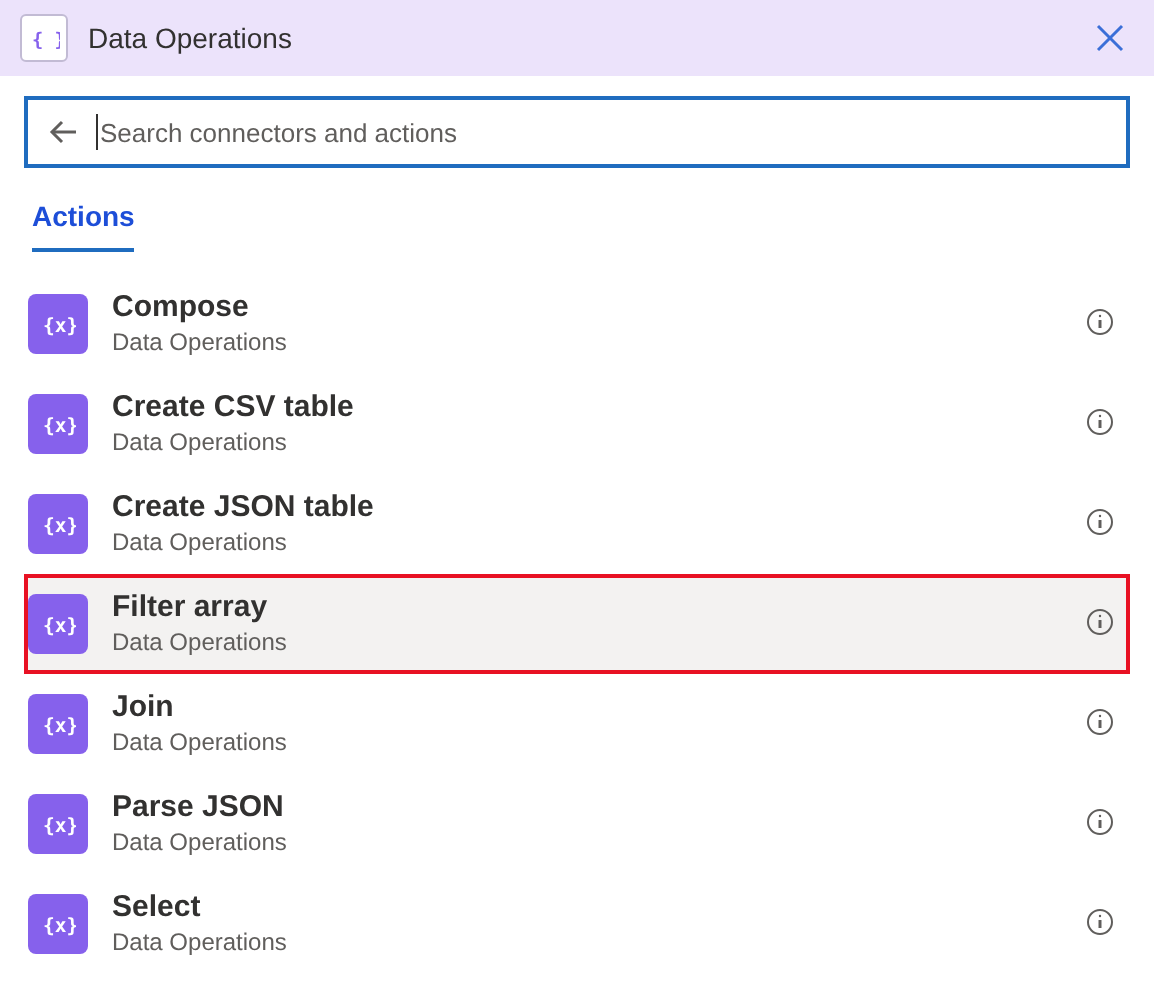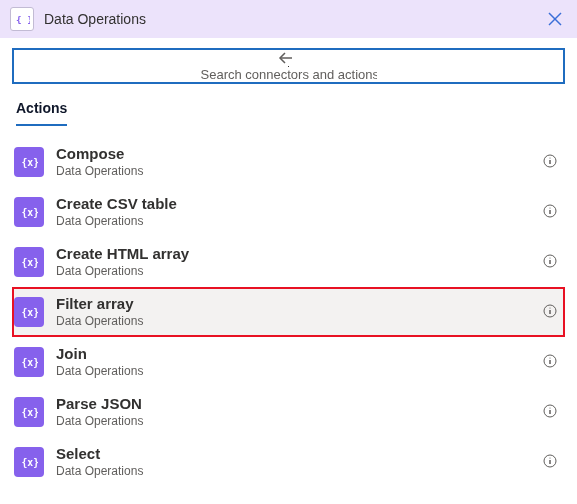--- a/index.html
+++ b/index.html
@@ -5,30 +5,30 @@
     * { box-sizing: border-box; margin: 0; padding: 0; }
     body { font-family: "Segoe UI", Arial, sans-serif; font-size: 13px; color: #323130; width: 577px; height: 504px; overflow: hidden; background: #fff; }
     .window { width: 577px; height: 504px; background: #fff; display: flex; flex-direction: column; }
     .header { background: #ece3fb; height: 38px; display: flex; align-items: center; padding: 0 10px; }
     .header-icon { width: 24px; height: 24px; border-radius: 3px; display: flex; align-items: center; justify-content: center; margin-right: 10px; border: 1px solid #c2bbd4; background: #fff; }
     .header-icon svg { width: 16px; height: 16px; }
     .header-title { flex: 1; font-size: 14px; color: #323130; }
     .close-btn { width: 24px; height: 24px; display: flex; align-items: center; justify-content: center; cursor: pointer; }
     .close-btn svg { width: 14px; height: 14px; stroke: #3b6fd8; stroke-width: 1.5; }
     .body { padding: 10px 12px 0 12px; flex: 1; display: flex; flex-direction: column; overflow: hidden; }
-    .search-wrap { border: 2px solid #1f6cbf; height: 36px; display: flex; align-items: center; padding: 0 8px; flex-direction: column; }
+    .search-wrap { border: 2px solid #1f6cbf; height: 36px; display: flex; align-items: center; padding: 0 8px; }
     .back-arrow { width: 20px; height: 20px; display: flex; align-items: center; justify-content: center; margin-right: 6px; cursor: pointer; }
     .back-arrow svg { width: 16px; height: 16px; stroke: #605e5c; stroke-width: 1.5; fill: none; }
     .search-input { border: none; outline: none; flex: 1; font-size: 13px; color: #323130; height: 100%; }
     .search-input::placeholder { color: #605e5c; }
     .caret { width: 1px; height: 18px; background: #323130; margin-right: 1px; animation: blink 1s step-start infinite; }
     @keyframes blink { 50% { opacity: 0; } }
     .tabs { display: flex; gap: 24px; padding: 16px 4px 0 4px; border-bottom: 1px solid transparent; }
     .tab { font-size: 14px; color: #605e5c; padding-bottom: 10px; cursor: pointer; position: relative; }
-    .tab.active { color: #0f172a; font-weight: 600; }
+    .tab.active { color: #1d4ed8; font-weight: 600; }
     .tab.active::after { content: ""; position: absolute; left: 0; right: 0; bottom: 0; height: 2px; background: #1f6cbf; }
     .list { margin-top: 10px; overflow-y: auto; flex: 1; }
     .item { display: flex; align-items: center; height: 50px; padding: 0 6px 0 2px; border-bottom: 0; cursor: pointer; position: relative; }
     .item.highlighted { background: #f3f2f1; outline: 2px solid #e81123; outline-offset: -2px; }
     .item-icon { width: 30px; height: 30px; border-radius: 4px; background: #8661ec; display: flex; align-items: center; justify-content: center; margin-right: 12px; flex-shrink: 0; }
     .item-icon svg { width: 18px; height: 18px; fill: #fff; }
     .item-text { flex: 1; display: flex; flex-direction: column; line-height: 1.3; }
     .item-title { font-size: 15px; font-weight: 600; color: #323130; }
     .item-sub { font-size: 12px; color: #605e5c; }
     .info-icon { width: 16px; height: 16px; margin-left: 8px; flex-shrink: 0; }
@@ -102,21 +102,21 @@
               <circle cx="7" cy="4" r="0.6" fill="#605e5c" stroke="none"></circle>
             </svg></div>
         </div>
         <div class="item">
           <div class="item-icon">
             <svg viewBox="0 0 24 24">
               <text x="2" y="17" font-size="13" fill="#fff" font-family="monospace" font-weight="bold">{x}</text>
             </svg>
           </div>
           <div class="item-text">
-            <span class="item-title">Create HTML array</span>
+            <span class="item-title">Create JSON table</span>
             <span class="item-sub">Data Operations</span>
           </div>
           <div class="info-icon"><svg viewBox="0 0 14 14">
               <circle cx="7" cy="7" r="6" stroke-width="1"></circle>
               <line x1="7" y1="6" x2="7" y2="10" stroke-width="1.5"></line>
               <circle cx="7" cy="4" r="0.6" fill="#605e5c" stroke="none"></circle>
             </svg></div>
         </div>
         <div class="item highlighted">
           <div class="item-icon">

